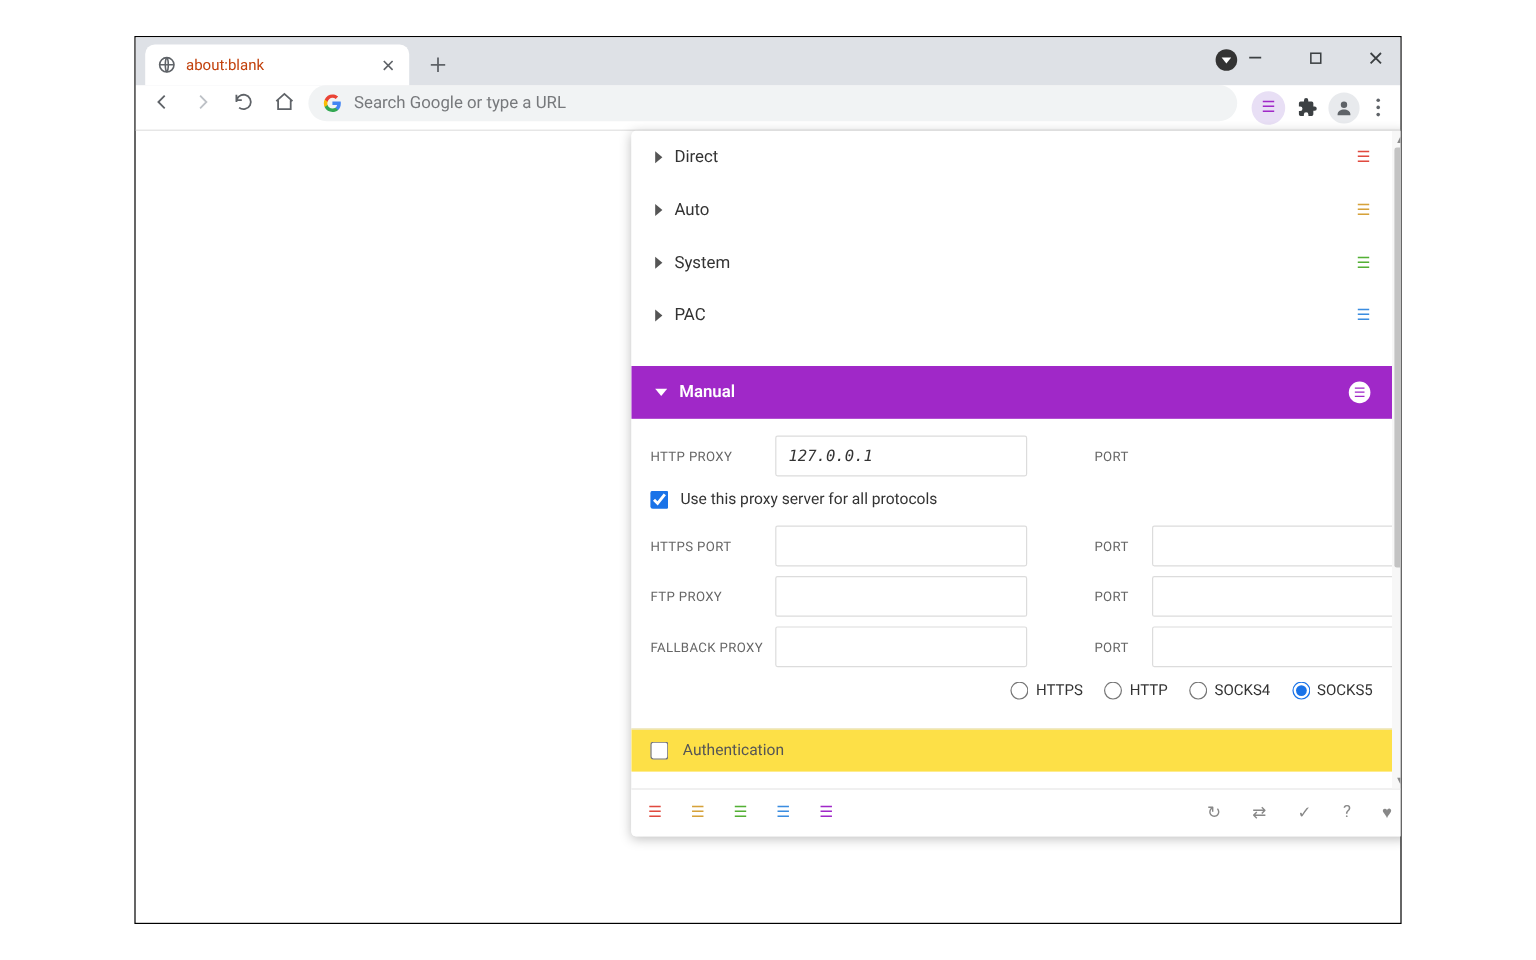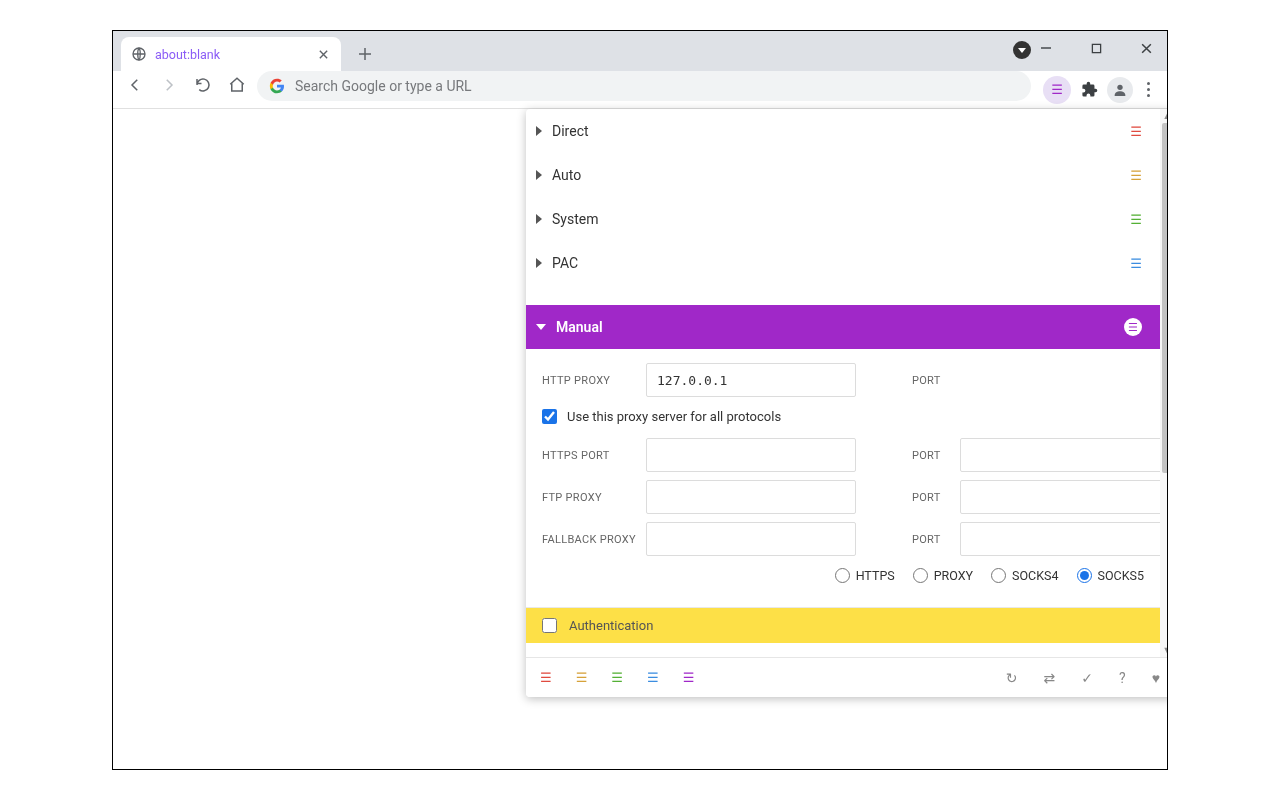--- a/index.html
+++ b/index.html
@@ -33,21 +33,21 @@
     margin-left: 8px;
     height: 34px;
     background: #fff;
     border-radius: 8px 8px 0 0;
     display: flex;
     align-items: center;
     padding: 0 10px;
     min-width: 220px;
     position: relative;
     font-size: 12.5px;
-    color: #8b5cf6;
+    color: #c2410c;
   }
   .tab .globe {
     width: 16px; height: 16px; margin-right: 8px;
     color: #5f6368;
   }
   .tab .close-x {
     margin-left: auto;
     width: 16px; height: 16px;
     display:flex; align-items:center; justify-content:center;
     color:#5f6368; cursor:pointer;
@@ -146,21 +146,21 @@
     color:#8a8a8a; font-size:9px;
   }
   .scrollbar-thumb {
     position:absolute; right:2px; width:10px; top:14px; height:350px;
     background:#c3c3c3; border-radius:2px;
   }
   .section-row {
     height:44px;
     display:flex;
     align-items:center;
-    padding: 0 18px 0 10px;
+    padding: 0 18px 0 20px;
     font-size:14px;
     color:#333;
     cursor:pointer;
     position:relative;
   }
   .section-row .tri {
     width:0;height:0;
     border-top:5px solid transparent;
     border-bottom:5px solid transparent;
     border-left:6px solid #555;
@@ -208,20 +208,21 @@
   }
   .form-grid .lbl { color:#666; font-size:11px; letter-spacing:0.3px; }
   .form-grid input[type=text] {
     height:34px;
     border:1px solid #dcdcdc;
     border-radius:2px;
     padding: 0 10px;
     font-family: ui-monospace, Menlo, Consolas, monospace;
     font-size:13px;
     color:#333;
+    font-style:italic;
   }
   .proto-row {
     display:flex; justify-content:flex-end; gap:18px;
     font-size:12.5px; color:#333;
     margin: 6px 0 14px 0;
   }
   .proto-row label { display:flex; align-items:center; gap:6px; }
   .auth-bar {
     background:#fde047;
     padding: 10px 16px;
@@ -403,21 +404,21 @@
             <input type="text" value="" style="">
           </div>
 
           <div class="proto-row">
             <label>
                 <input type="radio" name="proto" style="">
                 <span>HTTPS</span>
               </label>
             <label>
                 <input type="radio" name="proto" style="">
-                <span>PROXY</span>
+                <span>HTTP</span>
               </label>
             <label>
                 <input type="radio" name="proto" style="">
                 <span>SOCKS4</span>
               </label>
             <label>
                 <input type="radio" name="proto" checked="" style="">
                 <span>SOCKS5</span>
               </label>
           </div>

